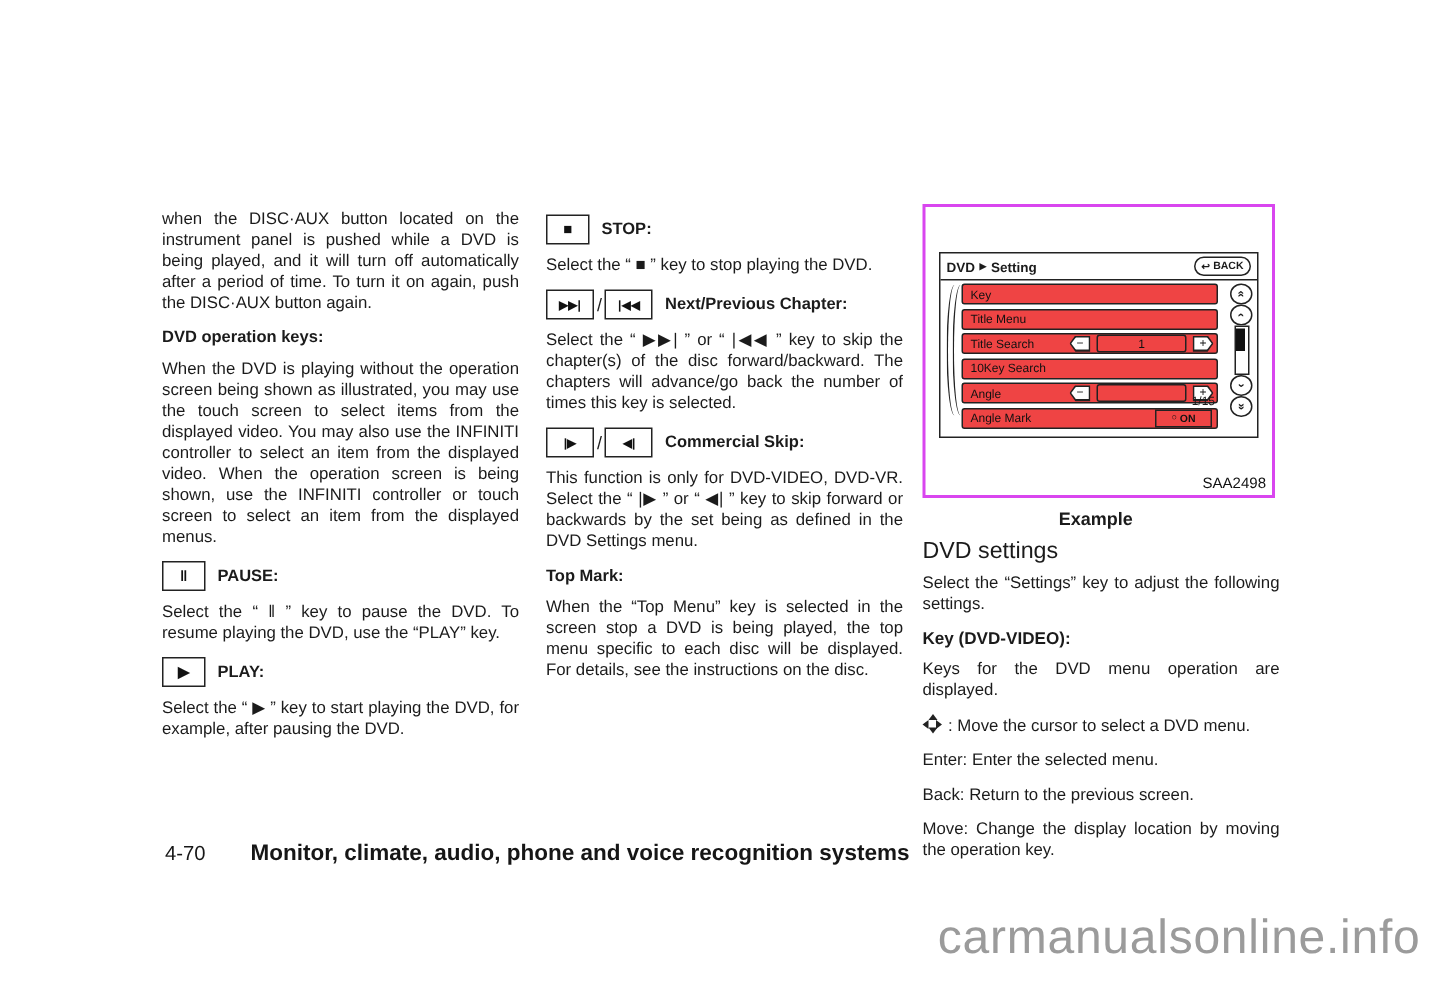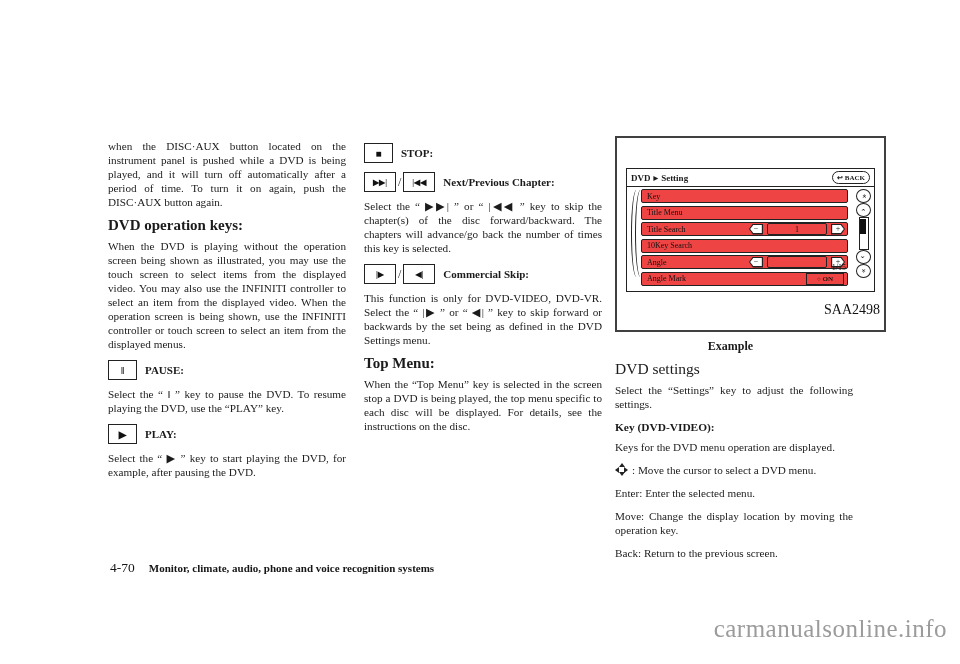--- a/index.html
+++ b/index.html
@@ -1,33 +1,33 @@
 <!DOCTYPE html>
 <html><head>
 <meta charset="utf-8">
 <style>
   html,body{margin:0;padding:0;background:#ffffff;}
   .page{position:relative;width:960px;height:648px;background:#fff;overflow:hidden;
-        font-family:Liberation Serif, serif;color:#1b1b1b;}
+        font-family:Liberation Sans, sans-serif;color:#1b1b1b;}
   .col{position:absolute;width:238px;}
   .col1{left:108px;top:139px;}
   .col2{left:364px;top:141px;}
   .col3{left:615px;top:136px;width:238px;}
   .col p{margin:0 0 9px 0;font-size:11.2px;line-height:14px;text-align:justify;}
-  .col h3{margin:3px 0 7px 0;font-size:15px;line-height:14px;font-weight:bold;}
+  .col h3{margin:3px 0 7px 0;font-size:11px;line-height:14px;font-weight:bold;}
   .key-row{display:flex;align-items:center;margin:9px 0 7px 0;}
   .keybox{display:inline-flex;align-items:center;justify-content:center;
           width:27px;height:18px;border:1.5px solid #222;background:#fff;
           font-size:10px;font-weight:bold;color:#111;flex:0 0 auto;}
   .keybox.wide{width:30px;font-size:8px;letter-spacing:0;}
   .key-row .slash{margin:0 2px;font-size:12px;}
   .key-row b{margin-left:8px;font-size:11px;}
   
-  .figure{position:relative;width:231px;height:192px;border:2px solid #404040;background:#fff;padding-left:36px;}
-  .figure-code{position:absolute;right:4px;bottom:12px;font-size:14px;color:#111;}
+  .figure{position:relative;width:231px;height:192px;border:2px solid #d946ef;background:#fff;}
+  .figure-code{position:absolute;right:4px;bottom:2px;font-size:10px;color:#111;}
   .screen{position:absolute;left:9px;right:9px;top:30px;height:122px;border:1px solid #222;background:#fff;}
   .screen-header{position:relative;height:17px;border-bottom:1px solid #222;
                  display:flex;align-items:center;justify-content:space-between;padding:0 4px;}
   .crumb{font-size:9px;font-weight:bold;display:flex;align-items:center;gap:3px;}
   .crumb .arrow{font-size:6px;line-height:1;}
   .back-pill{display:flex;align-items:center;gap:2px;border:1px solid #222;border-radius:7px;
              height:11px;padding:0 4px;font-size:7px;font-weight:bold;background:#fff;}
   .screen-body{position:absolute;left:3px;right:2px;top:20px;bottom:2px;}
   .arc{position:absolute;left:1px;top:1px;bottom:12px;width:8px;
        border-left:1px solid #222;border-radius:60% 0 0 60% / 50% 0 0 50%;}
@@ -67,22 +67,22 @@
   .dpad{position:relative;display:inline-block;width:13px;height:13px;margin-right:4px;
         vertical-align:-2px;}
   .dpad i{position:absolute;width:0;height:0;}
   .dpad .up{left:3.5px;top:0;border-left:3px solid transparent;border-right:3px solid transparent;border-bottom:4.5px solid #222;}
   .dpad .down{left:3.5px;bottom:0;border-left:3px solid transparent;border-right:3px solid transparent;border-top:4.5px solid #222;}
   .dpad .lft{left:0;top:3.5px;border-top:3px solid transparent;border-bottom:3px solid transparent;border-right:4.5px solid #222;}
   .dpad .rgt{right:0;top:3.5px;border-top:3px solid transparent;border-bottom:3px solid transparent;border-left:4.5px solid #222;}
   
   .footer{position:absolute;left:110px;top:560px;display:flex;align-items:baseline;justify-content:flex-end;}
   .pageno{font-size:13.5px;color:#161616;}
-  .ftitle{font-size:11px;font-weight:bold;margin-left:14px;color:#161616;}
-  .watermark{position:absolute;right:13px;bottom:5px;font-size:25px;color:#9b9b9b;letter-spacing:0.5px;}
+  .ftitle{font-size:15px;font-weight:bold;margin-left:30px;color:#161616;}
+  .watermark{position:absolute;right:13px;bottom:5px;font-size:32px;color:#9b9b9b;letter-spacing:0.5px;}
 </style>
 </head>
 <body>
 
 <div class="page">
 
   <div class="col col1">
     <p>when the DISC·AUX button located on the instrument panel is pushed while a DVD is being played, and it will turn off automatically after a period of time. To turn it on again, push the DISC·AUX button again.</p>
     <h3>DVD operation keys:</h3>
     <p>When the DVD is playing without the operation screen being shown as illustrated, you may use the touch screen to select items from the displayed video. You may also use the INFINITI controller to select an item from the displayed video. When the operation screen is being shown, use the INFINITI controller or touch screen to select an item from the displayed menus.</p>
@@ -98,38 +98,39 @@
       <b>PLAY:</b>
     </div>
     <p>Select the “ ▶ ” key to start playing the DVD, for example, after pausing the DVD.</p>
   </div>
 
   <div class="col col2">
     <div class="key-row" style="margin-top:2px;">
       <span class="keybox">■</span>
       <b>STOP:</b>
     </div>
+    <p>Select the “ ■ ” key to stop playing the DVD.</p>
 
     <div class="key-row">
       <span class="keybox wide">▶▶|</span>
       <span class="slash">/</span>
       <span class="keybox wide">|◀◀</span>
       <b>Next/Previous Chapter:</b>
     </div>
     <p>Select the “ ▶▶| ” or “ |◀◀ ” key to skip the chapter(s) of the disc forward/backward. The chapters will advance/go back the number of times this key is selected.</p>
 
     <div class="key-row">
       <span class="keybox wide">|▶</span>
       <span class="slash">/</span>
       <span class="keybox wide">◀|</span>
       <b>Commercial Skip:</b>
     </div>
     <p>This function is only for DVD-VIDEO, DVD-VR. Select the “ |▶ ” or “ ◀| ” key to skip forward or backwards by the set being as defined in the DVD Settings menu.</p>
 
-    <h3>Top Menu:</h3>
+    <h3>Top Mark:</h3>
     <p>When the “Top Menu” key is selected in the screen stop a DVD is being played, the top menu specific to each disc will be displayed. For details, see the instructions on the disc.</p>
   </div>
 
   <div class="col col3">
 
     <div class="figure">
       <div class="screen">
         <div class="screen-header">
           <span class="crumb">
             <span>DVD</span>
@@ -216,22 +217,22 @@
     <div class="caption">Example</div>
 
     <h2>DVD settings</h2>
     <p>Select the “Settings” key to adjust the following settings.</p>
     <h4>Key (DVD-VIDEO):</h4>
     <p>Keys for the DVD menu operation are displayed.</p>
 
     <p class="dline"><span class="dpad"><i class="up"></i><i class="down"></i><i class="lft"></i><i class="rgt"></i></span><span>: Move the cursor to select a DVD menu.</span></p>
 
     <p class="dline">Enter: Enter the selected menu.</p>
+    <p class="dline">Back: Return to the previous screen.</p>
     <p class="dline">Move: Change the display location by moving the operation key.</p>
-    <p class="dline">Back: Return to the previous screen.</p>
   </div>
 
   <div class="footer">
     <span class="pageno">4-70</span>
     <span class="ftitle">Monitor, climate, audio, phone and voice recognition systems</span>
   </div>
 
   <div class="watermark">carmanualsonline.info</div>
 </div>
 

